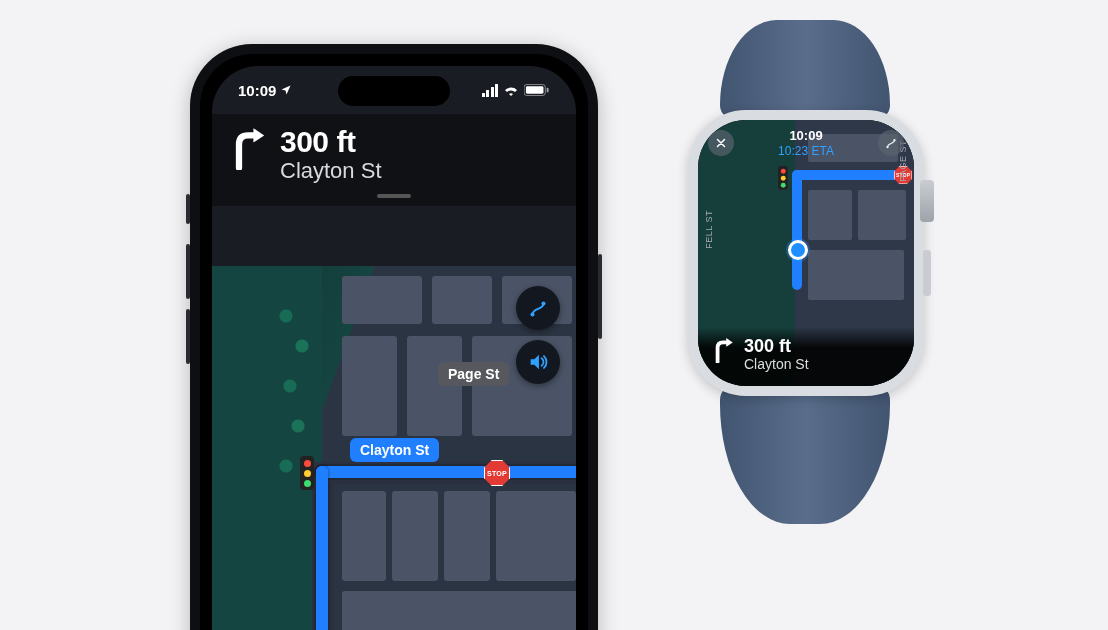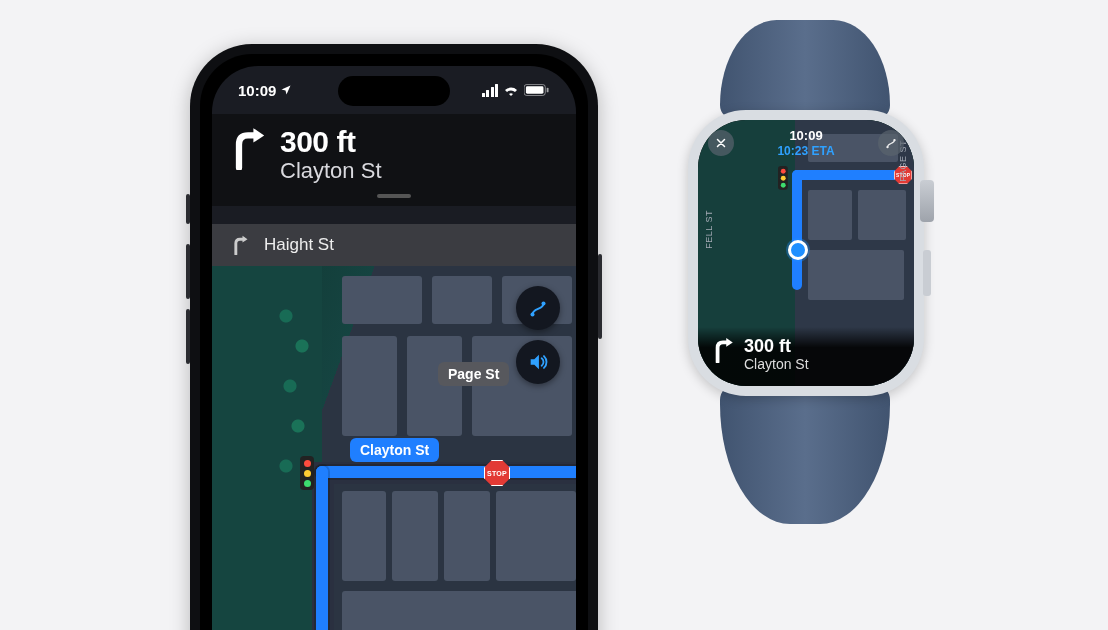--- a/index.html
+++ b/index.html
@@ -275,21 +275,21 @@
     top: 8px; left: 0; right: 0;
     text-align: center;
     color: #fff;
     font-size: 13px;
     font-weight: 600;
     line-height: 1.2;
   }
   .w-status .eta {
     color: #2fa1ff;
     font-size: 12px;
-    font-weight: 700;
+    font-weight: 400;
   }
   .w-btn {
     position: absolute;
     top: 10px;
     width: 26px; height: 26px;
     border-radius: 50%;
     background: rgba(90,100,110,0.7);
     display: flex;
     align-items: center;
     justify-content: center;
@@ -400,27 +400,20 @@
             <path fill="#fff" d="M26 2 L38 10 L26 18 Z"></path>
           </svg>
           <div class="nav-text">
             <div class="dist">300 ft</div>
             <div class="street">Clayton St</div>
           </div>
         </div>
         <div class="grip"></div>
       </div>
 
-      <div class="nav-next">
-        <svg class="turn-arrow-sm" viewBox="0 0 40 48">
-          <path fill="none" stroke="#ccc" stroke-width="7" stroke-linecap="round" stroke-linejoin="round" d="M10 46 V20 Q10 10 20 10 H30"></path>
-          <path fill="#ccc" d="M26 2 L38 10 L26 18 Z"></path>
-        </svg>
-        <span class="street2">Haight St</span>
-      </div>
 
       <div class="map">
         <div class="park"></div>
 
         <div class="bldg" style="left:130px; top:10px;  width:80px; height:48px;"></div>
         <div class="bldg" style="left:220px; top:10px;  width:60px; height:48px;"></div>
         <div class="bldg" style="left:290px; top:10px;  width:70px; height:48px;"></div>
         <div class="bldg" style="left:130px; top:70px;  width:55px; height:100px;"></div>
         <div class="bldg" style="left:195px; top:70px;  width:55px; height:100px;"></div>
         <div class="bldg" style="left:260px; top:70px;  width:100px; height:100px;"></div>

